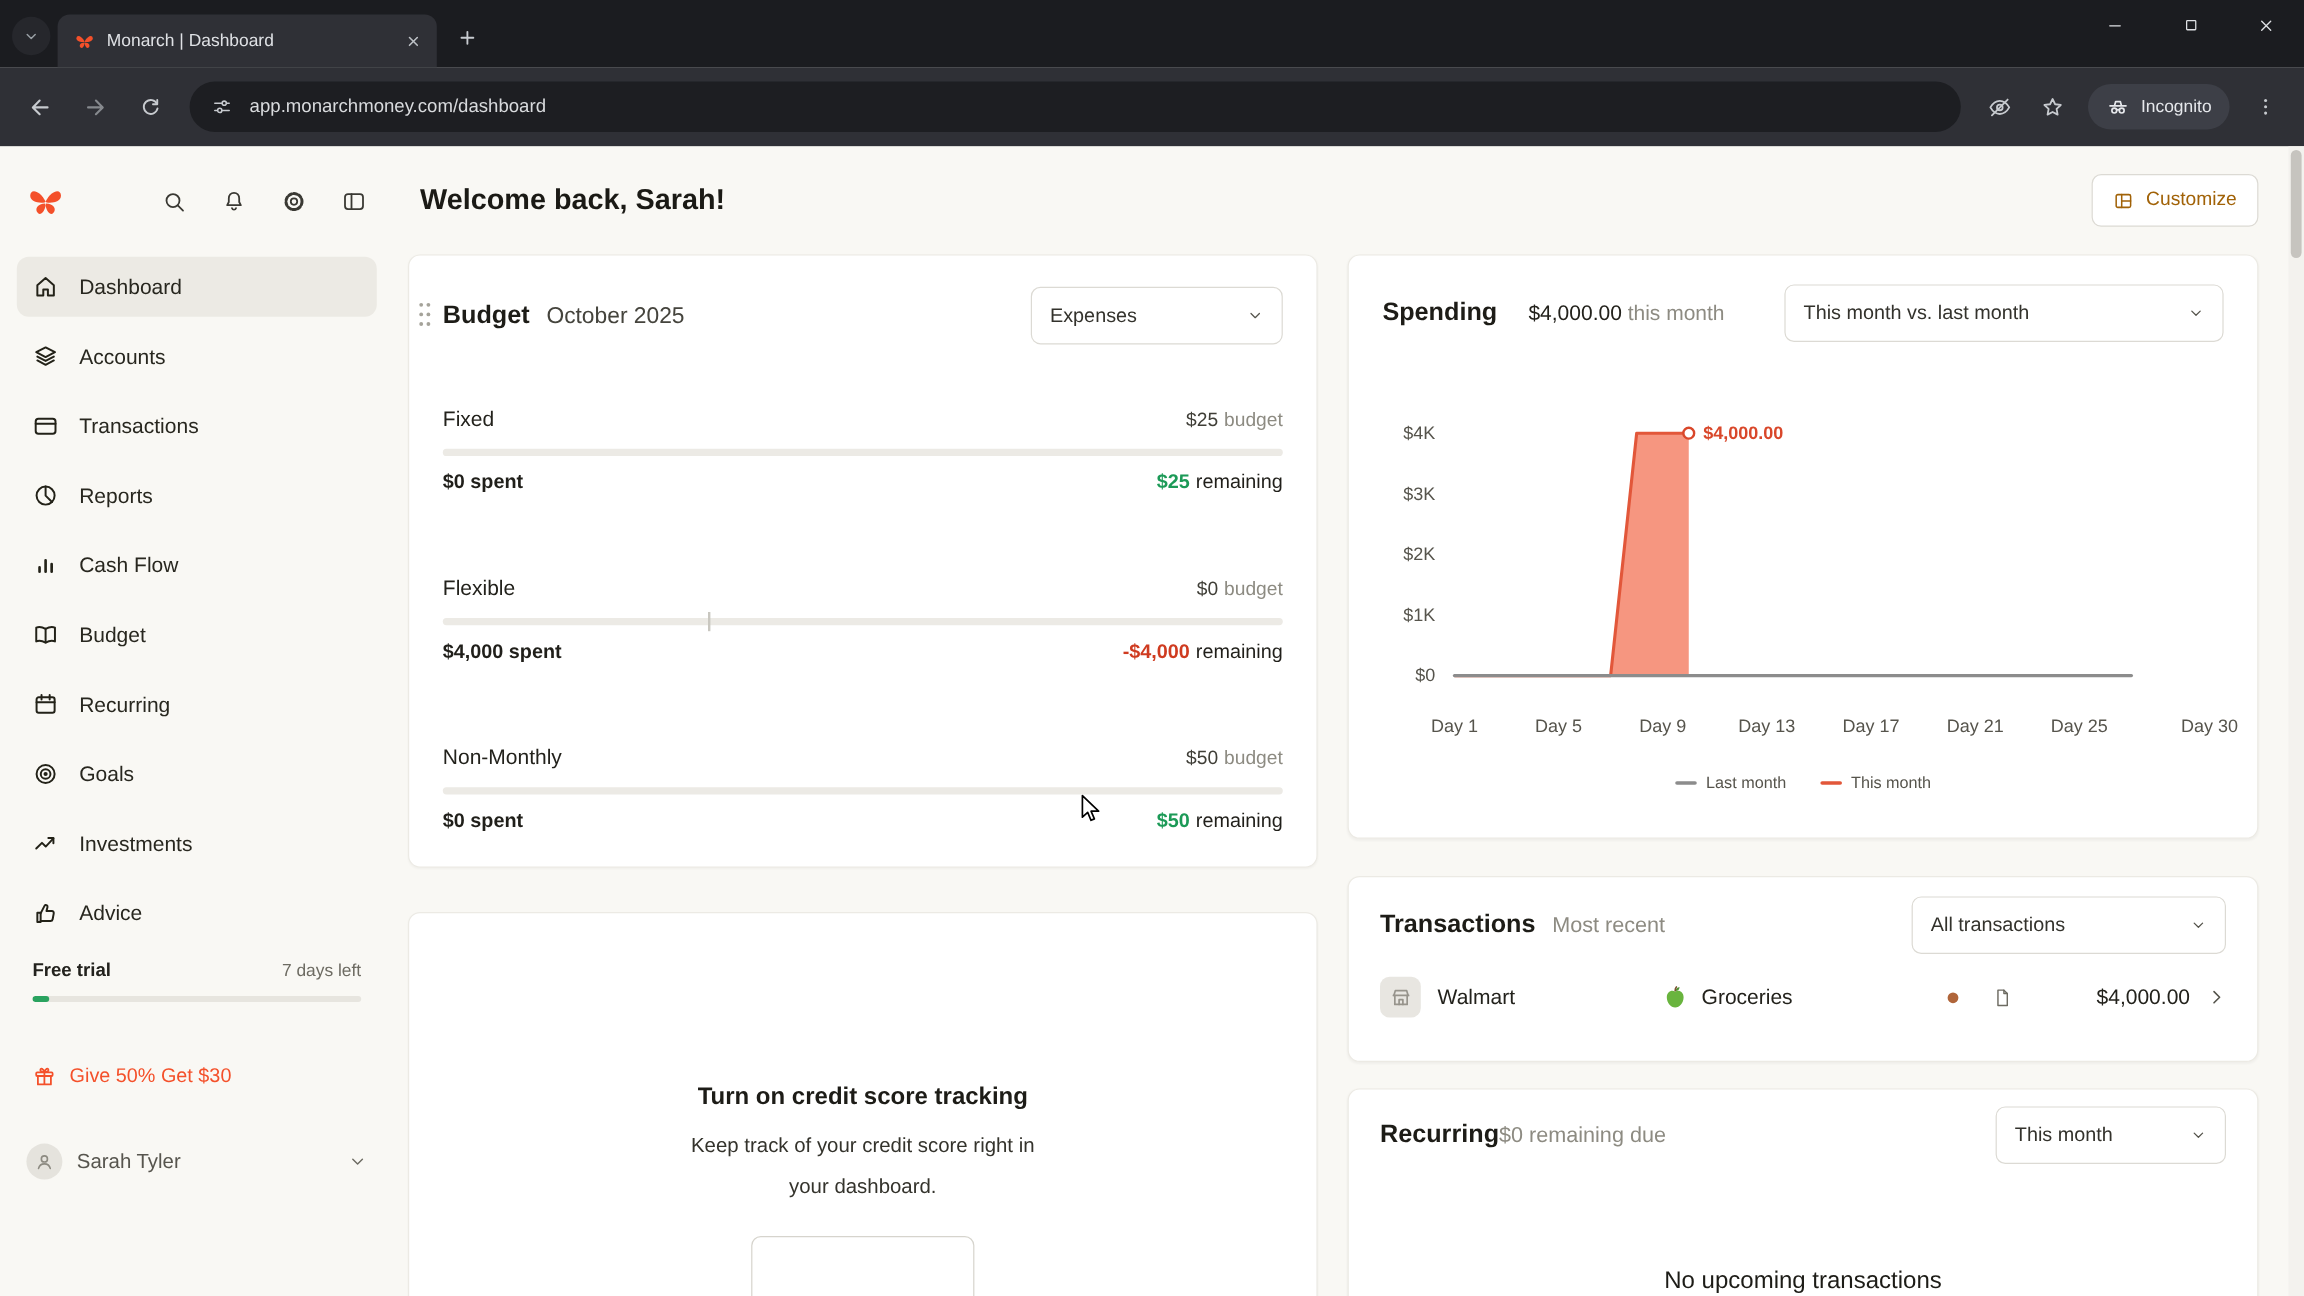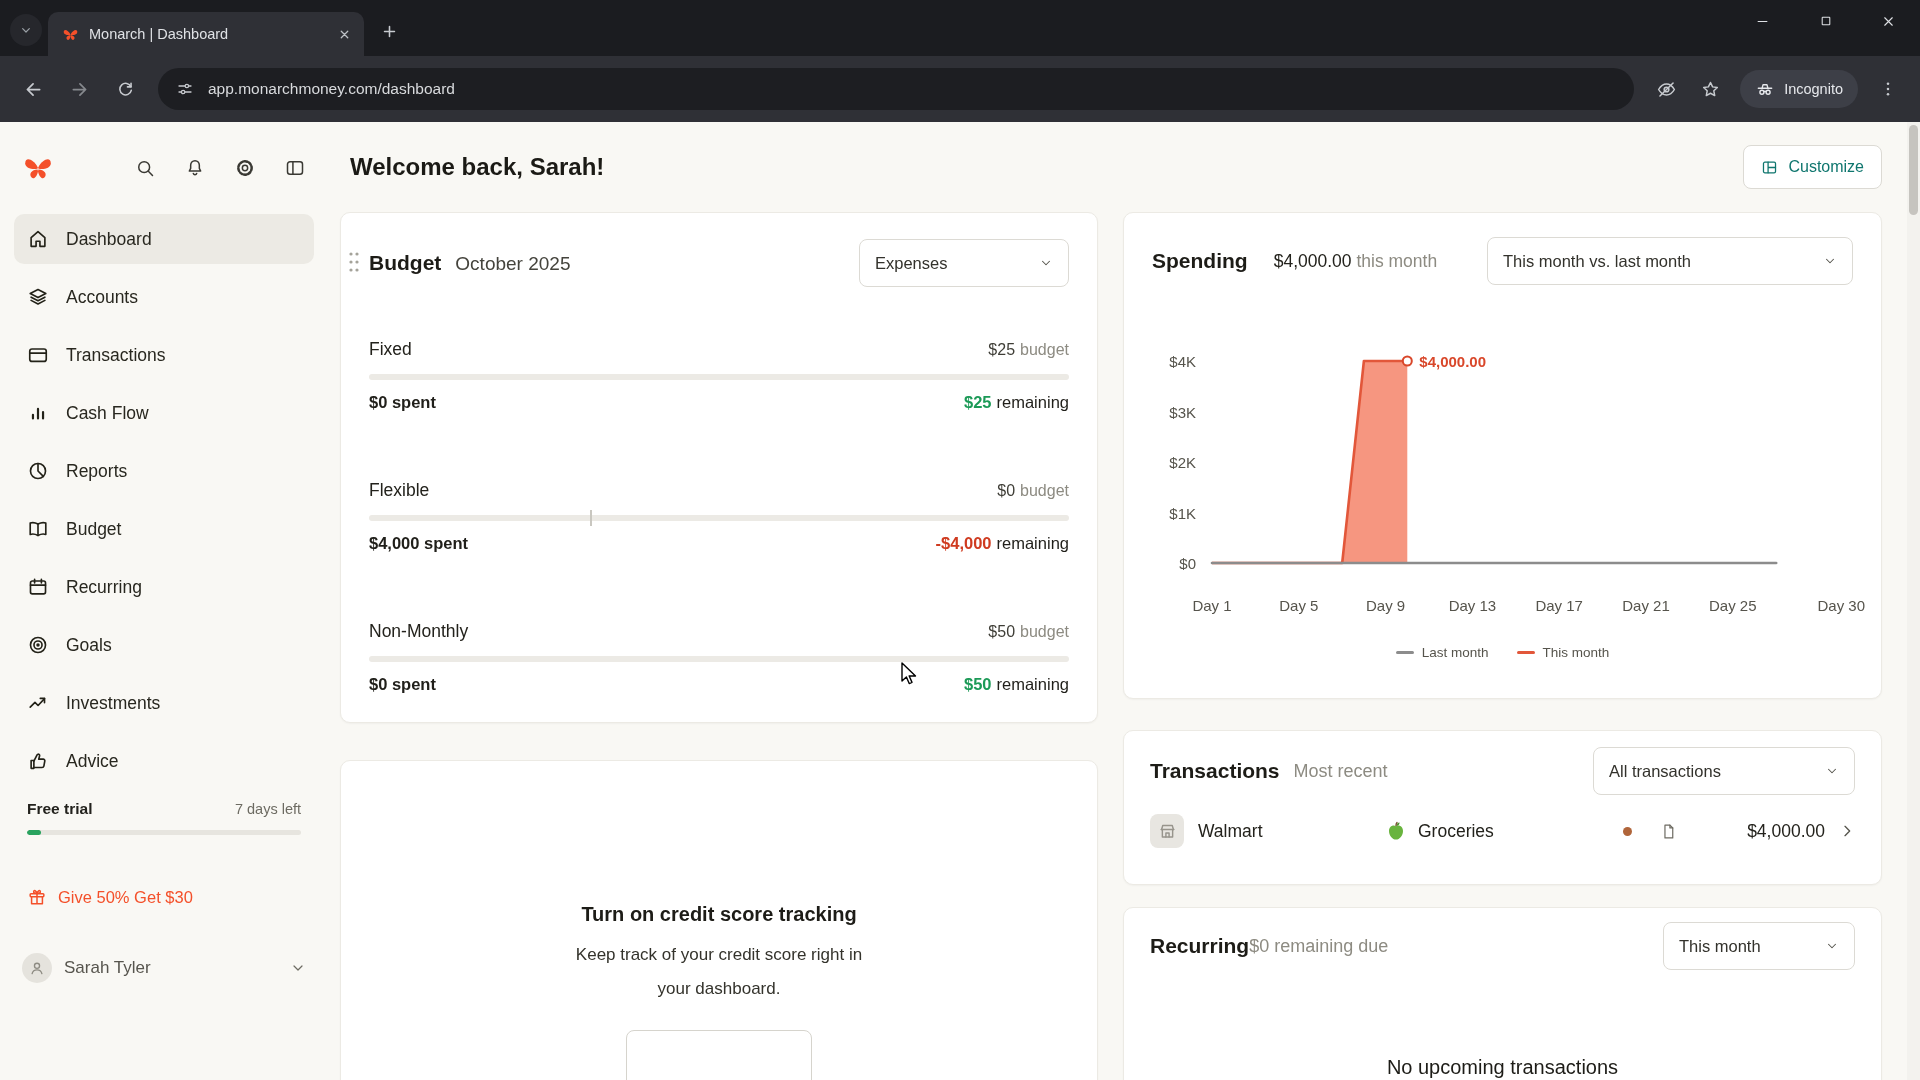--- a/index.html
+++ b/index.html
@@ -53,21 +53,21 @@
   .referral{margin-top:52px;display:flex;align-items:center;gap:11px;padding:0 13px;color:var(--brand);font-size:16.5px;font-weight:500}
   .profile{margin-top:46px;display:flex;align-items:center;gap:12px;padding:0 8px}
   .avatar{width:30px;height:30px;border-radius:50%;background:#e5e3dd;color:#8d8b82;display:flex;align-items:center;justify-content:center}
   .profile-name{font-size:17px;color:#57554e}
   .profile-chev{margin-left:auto;color:#6d6b62}
 
   
   .main{flex:1;padding:0 38px 0 12px;overflow:hidden}
   .main-header{height:90px;display:flex;align-items:center;justify-content:space-between;padding-left:10px}
   .welcome{font-size:24px;font-weight:700;color:#1b1a15}
-  .customize-btn{height:44px;padding:0 17px;border:1px solid var(--bord);border-radius:8px;background:#fff;display:flex;gap:10px;align-items:center;font-size:16px;font-weight:500;color:#0f766e}
+  .customize-btn{height:44px;padding:0 17px;border:1px solid var(--bord);border-radius:8px;background:#fff;display:flex;gap:10px;align-items:center;font-size:16px;font-weight:500;color:#a16207}
   .columns{display:flex;gap:25px;align-items:flex-start}
   .col-left{width:758px;flex-shrink:0}
   .col-right{flex:1}
   .card{background:var(--card);border:1px solid var(--line);border-radius:10px;box-shadow:0 1px 2px rgba(30,30,20,.04);position:relative;overflow:hidden}
 
   
   .budget-card{height:511px;padding:24px 28px;margin-bottom:37px}
   .card-head{display:flex;align-items:center;justify-content:space-between;min-height:52px}
   .head-left{display:flex;align-items:baseline;gap:14px}
   .card-title{font-size:21px;font-weight:700;color:#1d1c17}
@@ -300,31 +300,31 @@
         <span>Accounts</span>
       </div>
       <div class="nav-item">
         <svg class="ic nic" viewBox="0 0 24 24">
             <rect x="3" y="5.5" width="18" height="13.5" rx="2.5"></rect>
             <path d="M3 10h18"></path>
           </svg>
         <span>Transactions</span>
       </div>
       <div class="nav-item">
+        <svg class="ic nic" viewBox="0 0 24 24">
+            <circle cx="12" cy="12" r="8.2"></circle>
+            <path d="M12 3.8V12l5.8 5.8"></path>
+          </svg>
+        <span>Reports</span>
+      </div>
+      <div class="nav-item">
         <svg class="ic nic" viewBox="0 0 24 24" style="stroke-width:2.4">
             <path d="M6.5 18v-4M12 18V7.5M17.5 18v-7"></path>
           </svg>
         <span>Cash Flow</span>
-      </div>
-      <div class="nav-item">
-        <svg class="ic nic" viewBox="0 0 24 24">
-            <circle cx="12" cy="12" r="8.2"></circle>
-            <path d="M12 3.8V12l5.8 5.8"></path>
-          </svg>
-        <span>Reports</span>
       </div>
       <div class="nav-item">
         <svg class="ic nic" viewBox="0 0 24 24">
             <path d="M3.5 5.5C6 4.6 9 5 12 6.6c3-1.6 6-2 8.5-1.1V18c-2.5-.9-5.5-.5-8.5 1.1-3-1.6-6-2-8.5-1.1Z"></path>
             <path d="M12 6.6v12.5"></path>
           </svg>
         <span>Budget</span>
       </div>
       <div class="nav-item">
         <svg class="ic nic" viewBox="0 0 24 24">

